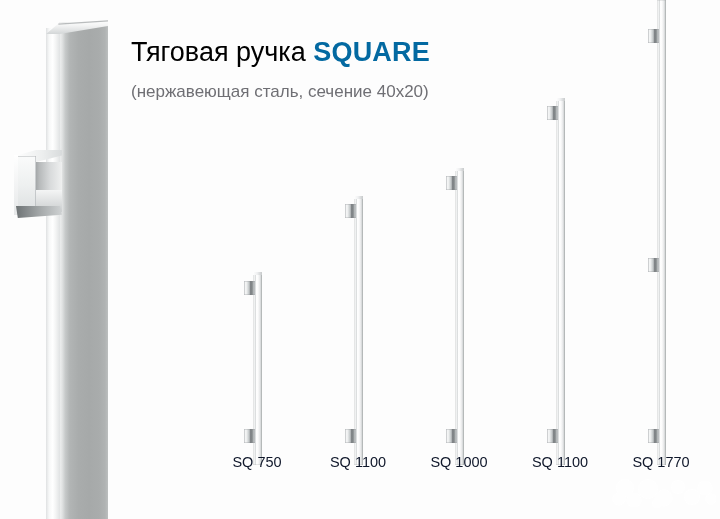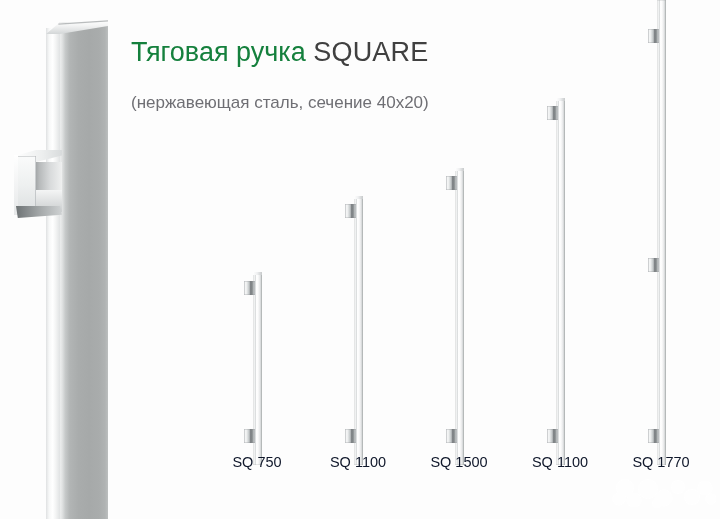--- a/index.html
+++ b/index.html
@@ -22,30 +22,30 @@
     left: 131px;
     top: 36px;
     width: 420px;
   }
   #title-line {
     font-size: 27px;
     line-height: 33px;
     white-space: nowrap;
   }
   .title-ru {
-    color: #15803d;
+    color: #000000;
     font-weight: 400;
   }
   .title-en {
-    color: #404040;
-    font-weight: 400;
+    color: #0369a1;
+    font-weight: 700;
     letter-spacing: 0.2px;
   }
   #subtitle {
-    margin-top: 23px;
+    margin-top: 12px;
     font-size: 17px;
     line-height: 21px;
     color: #6f6f74;
     white-space: nowrap;
   }
 
   
   .handle {
     position: absolute;
   }
@@ -294,21 +294,21 @@
         <div class="bar-top"></div>
       </div>
       <div class="bracket" style="left: 445.5px; top: 176px; width: 11px; height: 14px;">
         <div class="plate"></div>
         <div class="shadowline"></div>
       </div>
       <div class="bracket" style="left: 445.5px; top: 429px; width: 11px; height: 14px;">
         <div class="plate"></div>
         <div class="shadowline"></div>
       </div>
-      <div class="size-label" style="left: 459px;">SQ 1500</div>
+      <div class="size-label" style="left: 459px;">SQ 1000</div>
       <div class="handle" style="left: 555.5px; top: 98px; width: 9px; height: 367px;">
         <div class="bar"></div>
         <div class="bar-top"></div>
       </div>
       <div class="bracket" style="left: 546.5px; top: 106px; width: 11px; height: 14px;">
         <div class="plate"></div>
         <div class="shadowline"></div>
       </div>
       <div class="bracket" style="left: 546.5px; top: 429px; width: 11px; height: 14px;">
         <div class="plate"></div>

